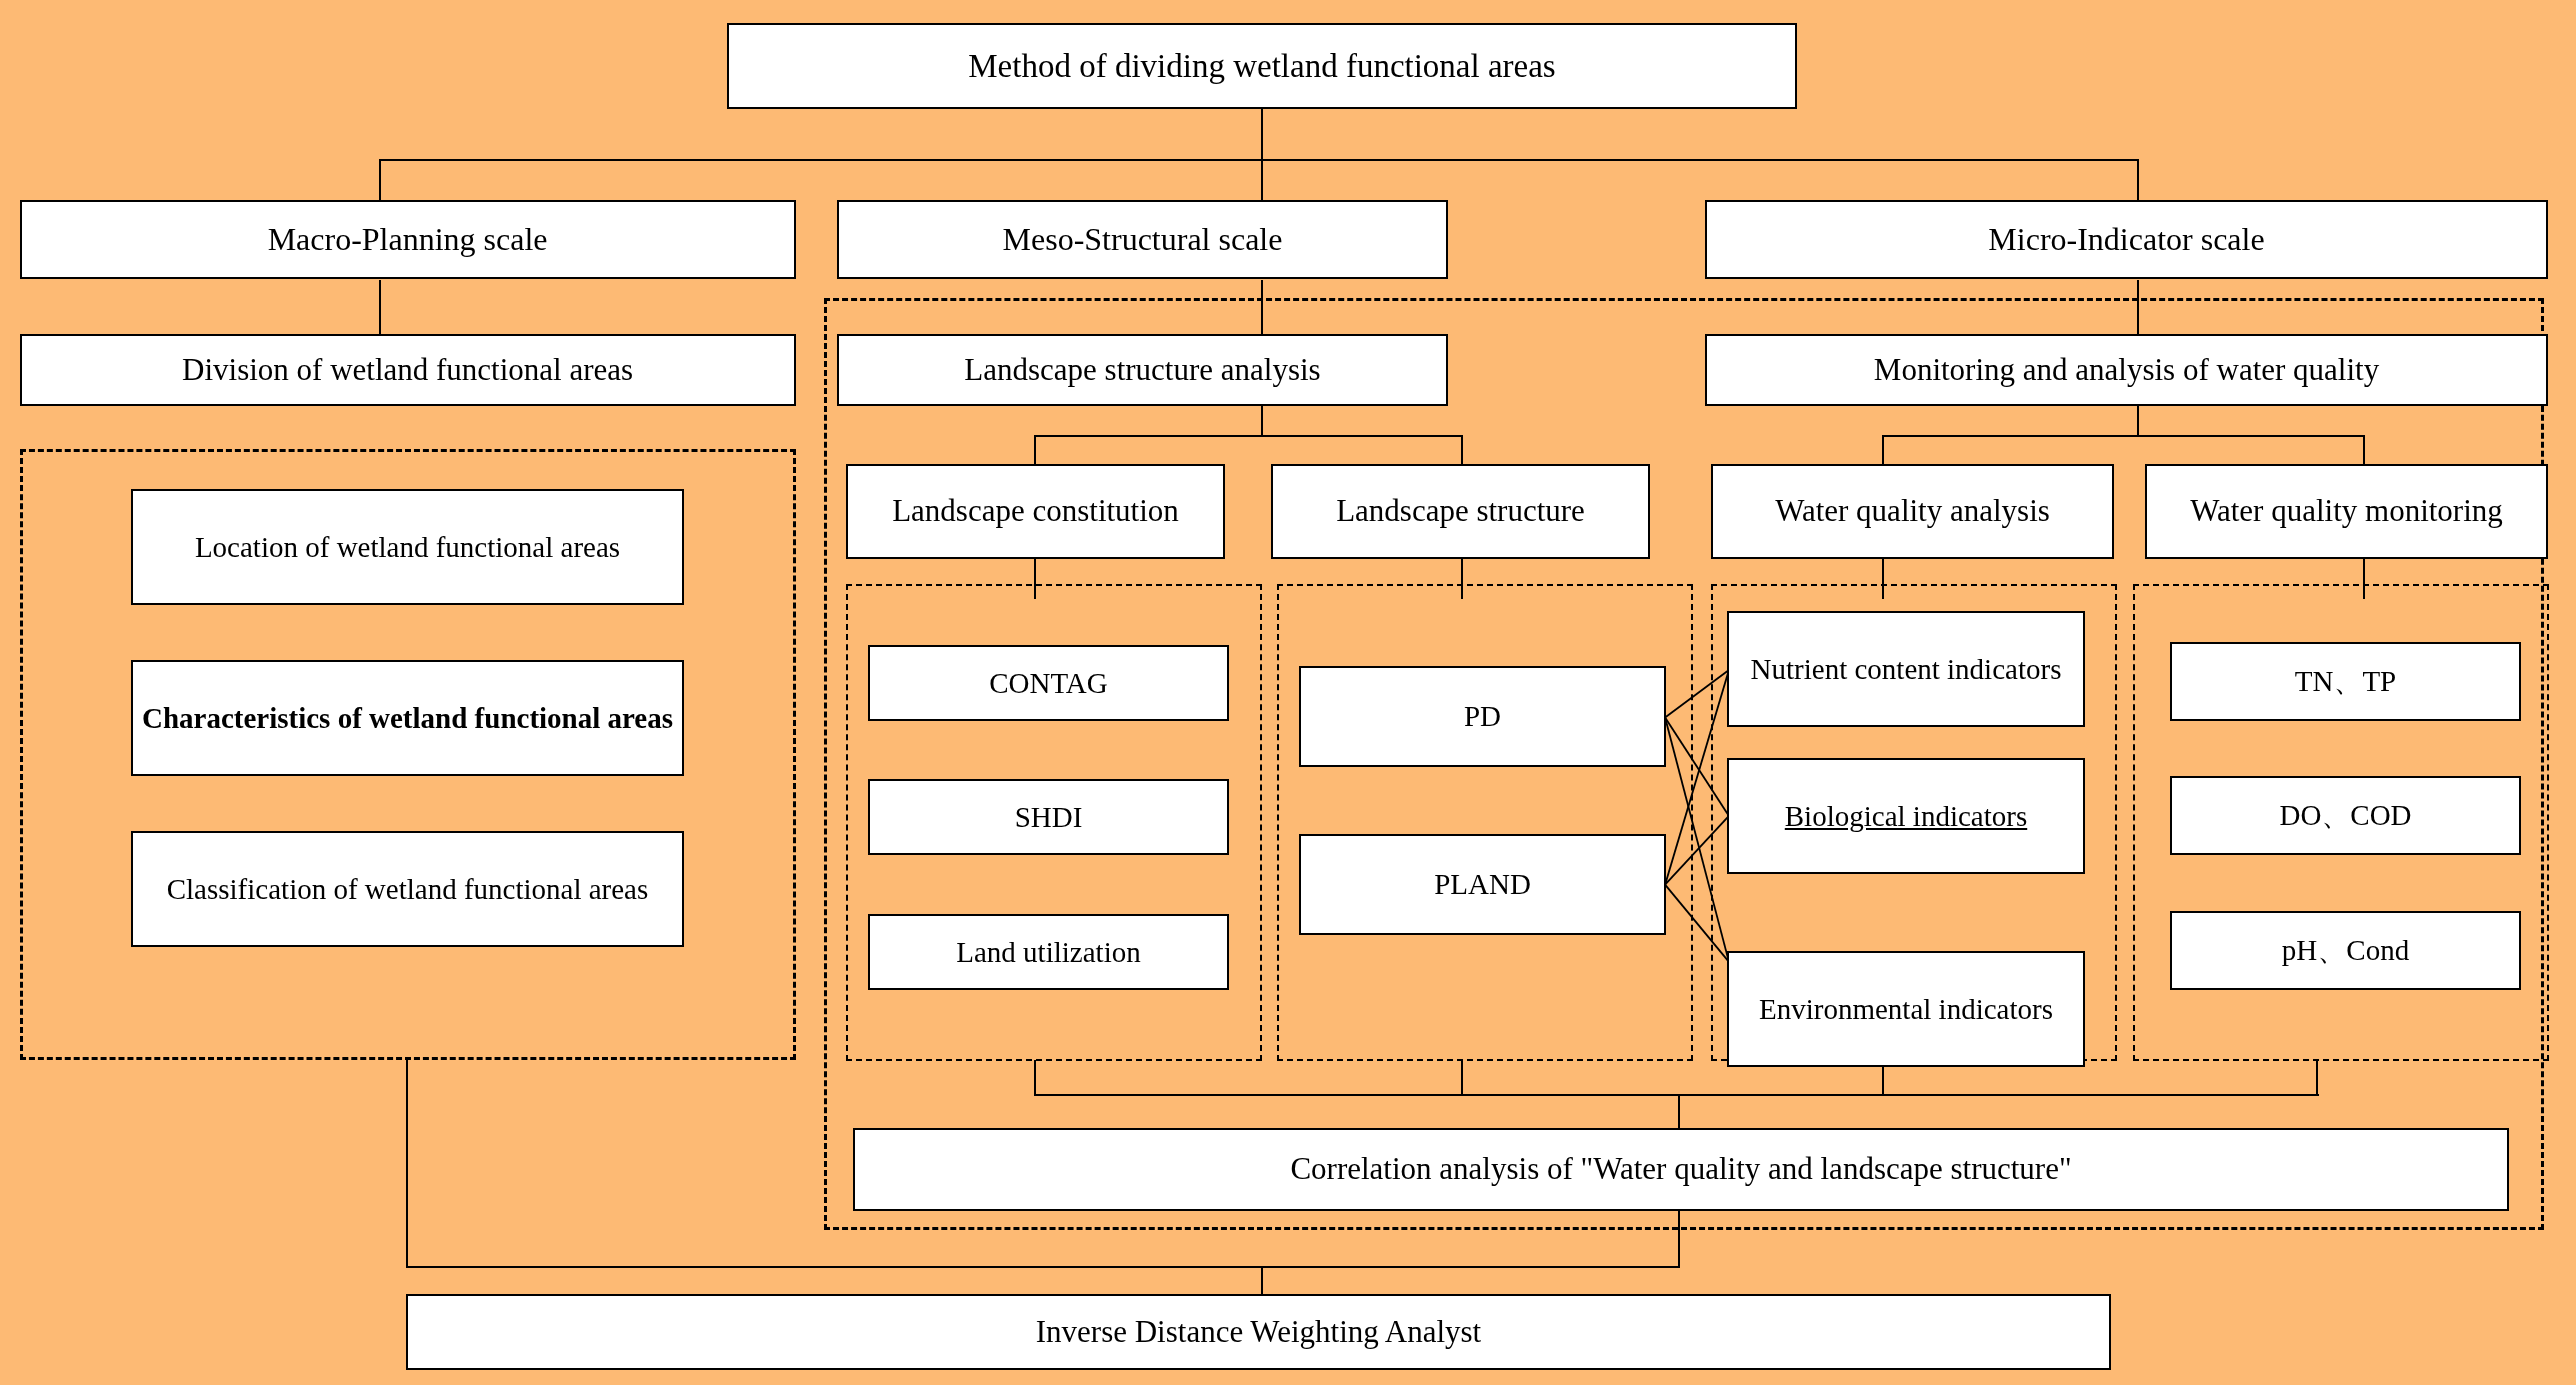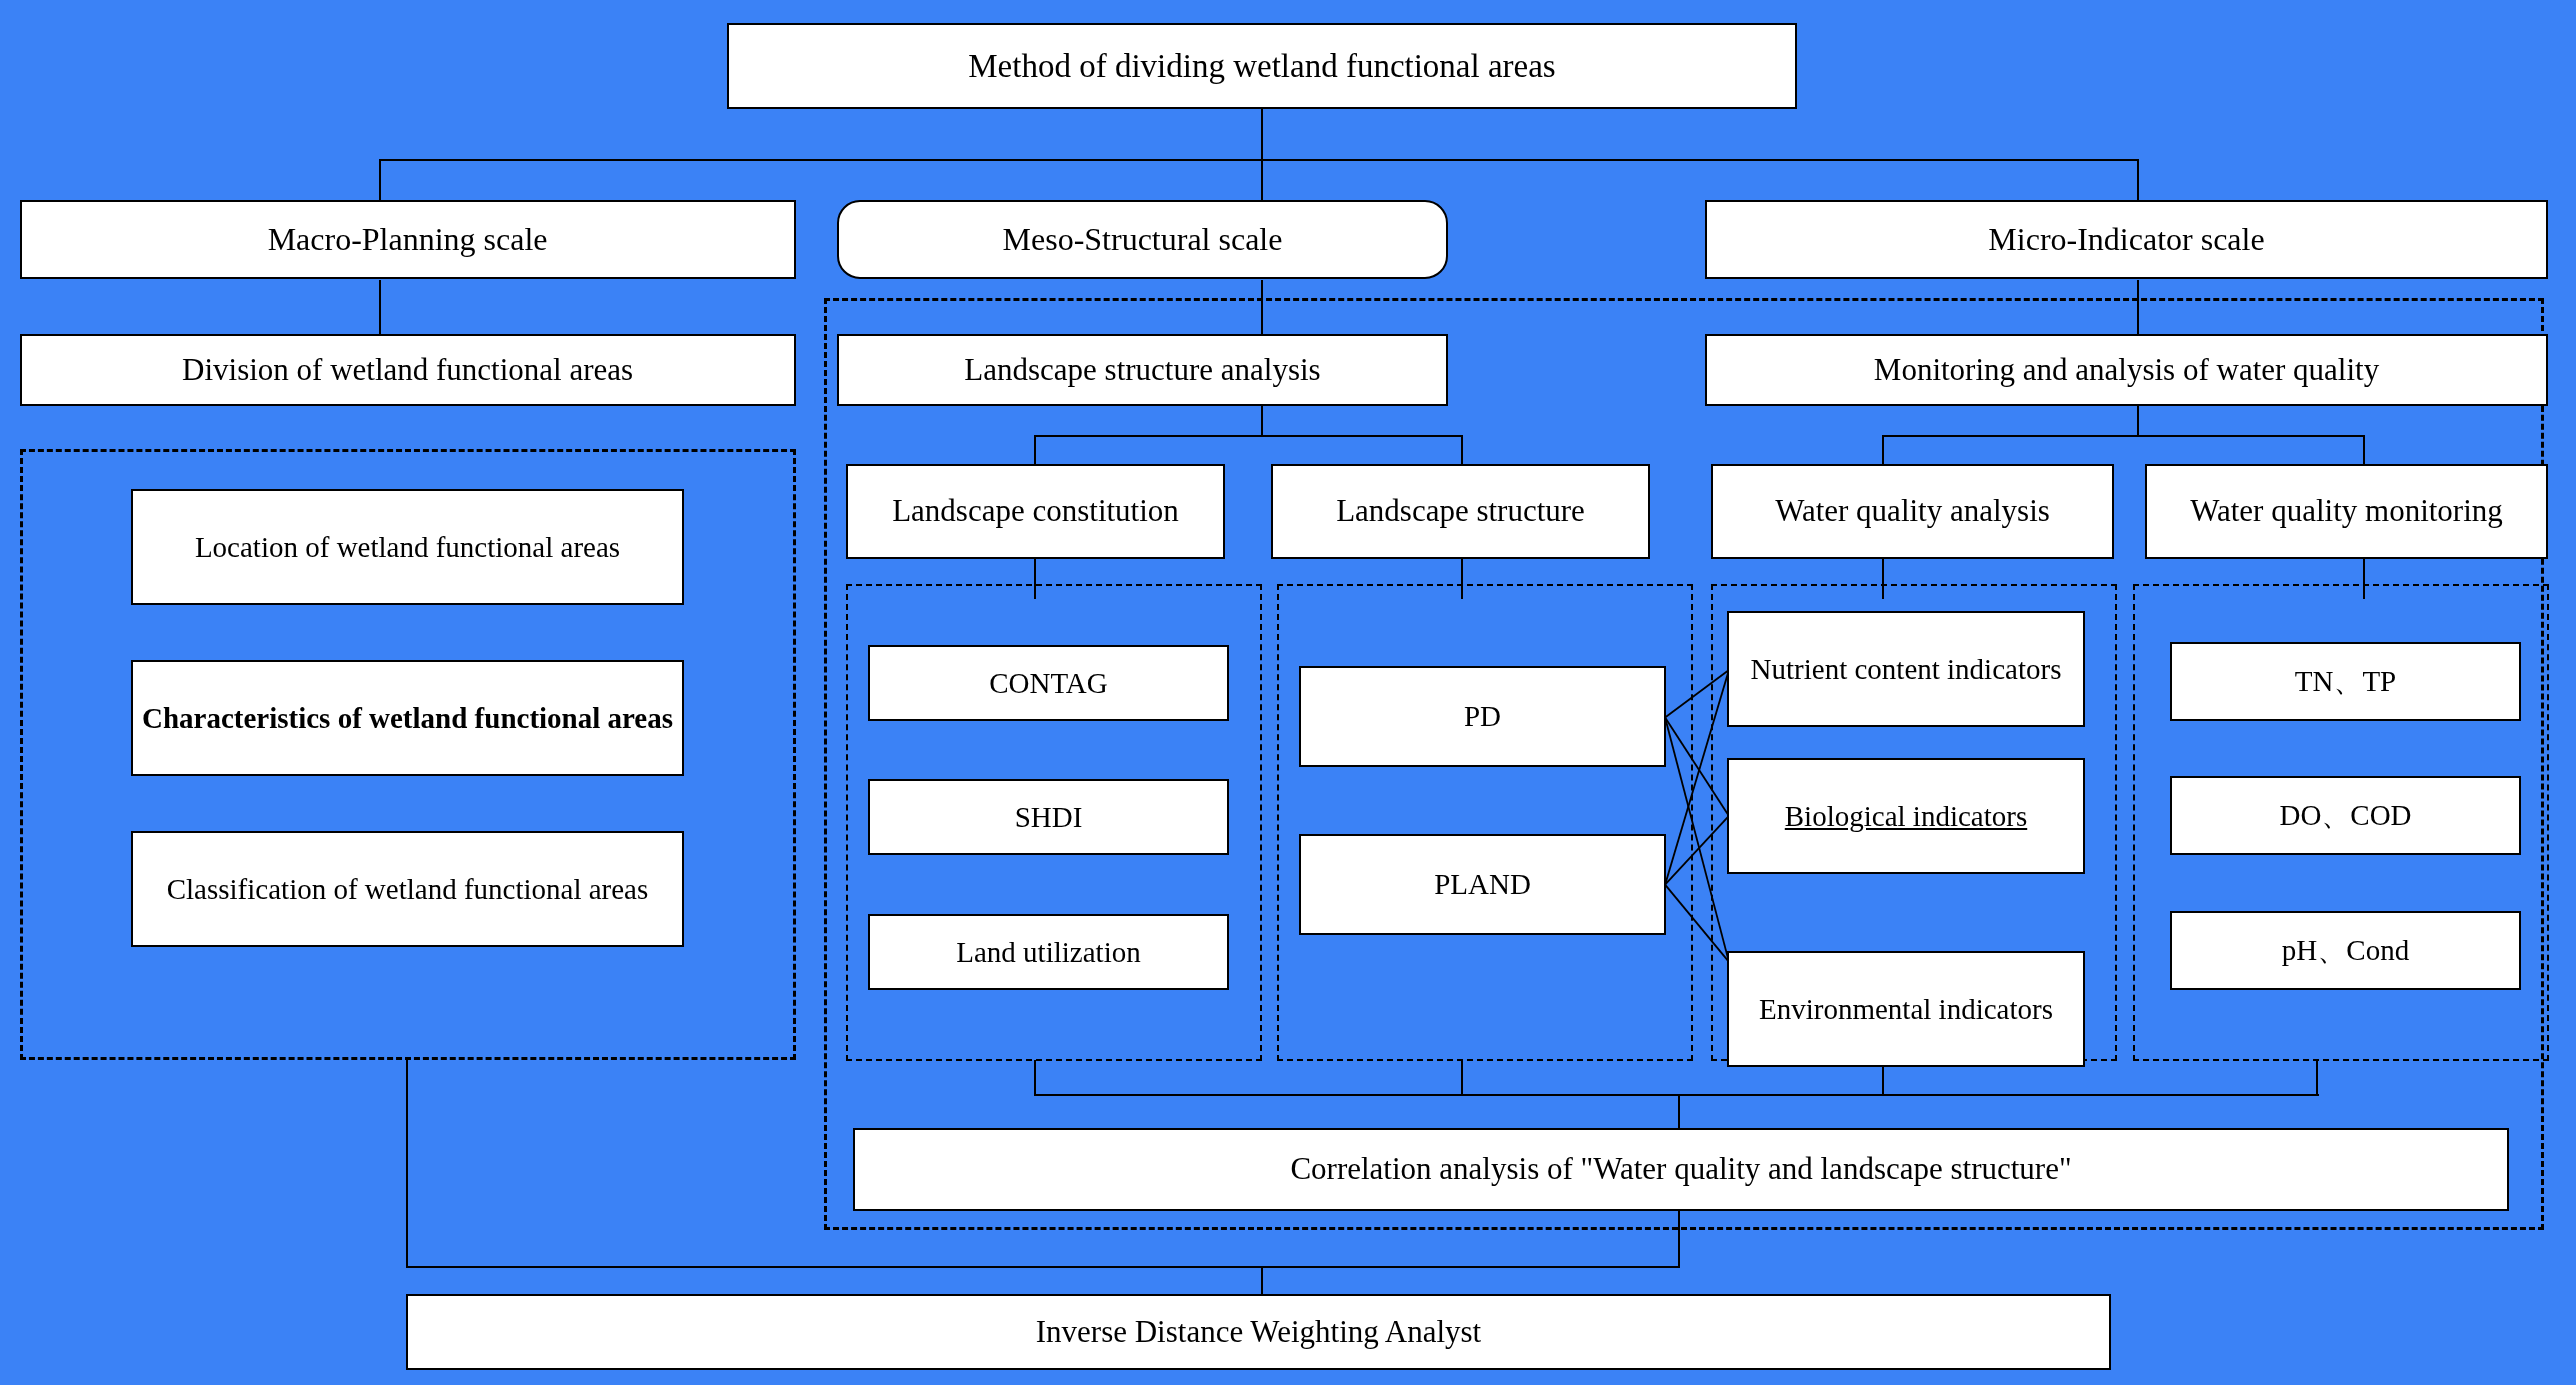--- a/index.html
+++ b/index.html
@@ -5,21 +5,21 @@
 <style>
   html, body {
     margin: 0;
     padding: 0;
     background: #ffffff;
   }
   #canvas {
     position: relative;
     width: 2576px;
     height: 1385px;
-    background: #3b82f6;
+    background: #fdba74;
     font-family: "Liberation Serif", "DejaVu Serif", serif;
     color: #000000;
     overflow: hidden;
   }
   
   .box {
     position: absolute;
     box-sizing: border-box;
     border: 2.4px solid #000000;
     background: #ffffff;
@@ -79,21 +79,21 @@
   <div class="v-line" style="left:1261px; top:109px; height:52px;"></div>
 
   <div class="h-line" style="left:379px; top:159px; width:1760px;"></div>
   <div class="v-line" style="left:379px; top:159px; height:42px;"></div>
   <div class="v-line" style="left:1261px; top:159px; height:42px;"></div>
   <div class="v-line" style="left:2137px; top:159px; height:42px;"></div>
 
   <div class="box t-scale" style="left:19.6px; top:200px; width:776px; height:79px;justify-content:center;">
     <span class="lbl">Macro-Planning scale</span>
   </div>
-  <div class="box t-scale" style="left:837px; top:200px; width:611px; height:79px;border-radius:23px;">
+  <div class="box t-scale" style="left:837px; top:200px; width:611px; height:79px;">
     <span class="lbl">Meso-Structural scale</span>
   </div>
   <div class="box t-scale" style="left:1705px; top:200px; width:843px; height:79px;">
     <span class="lbl">Micro-Indicator scale</span>
   </div>
 
   <div class="v-line" style="left:379px; top:280px; height:54px;"></div>
   <div class="v-line" style="left:1261px; top:280px; height:54px;"></div>
   <div class="v-line" style="left:2137px; top:280px; height:54px;"></div>
 

